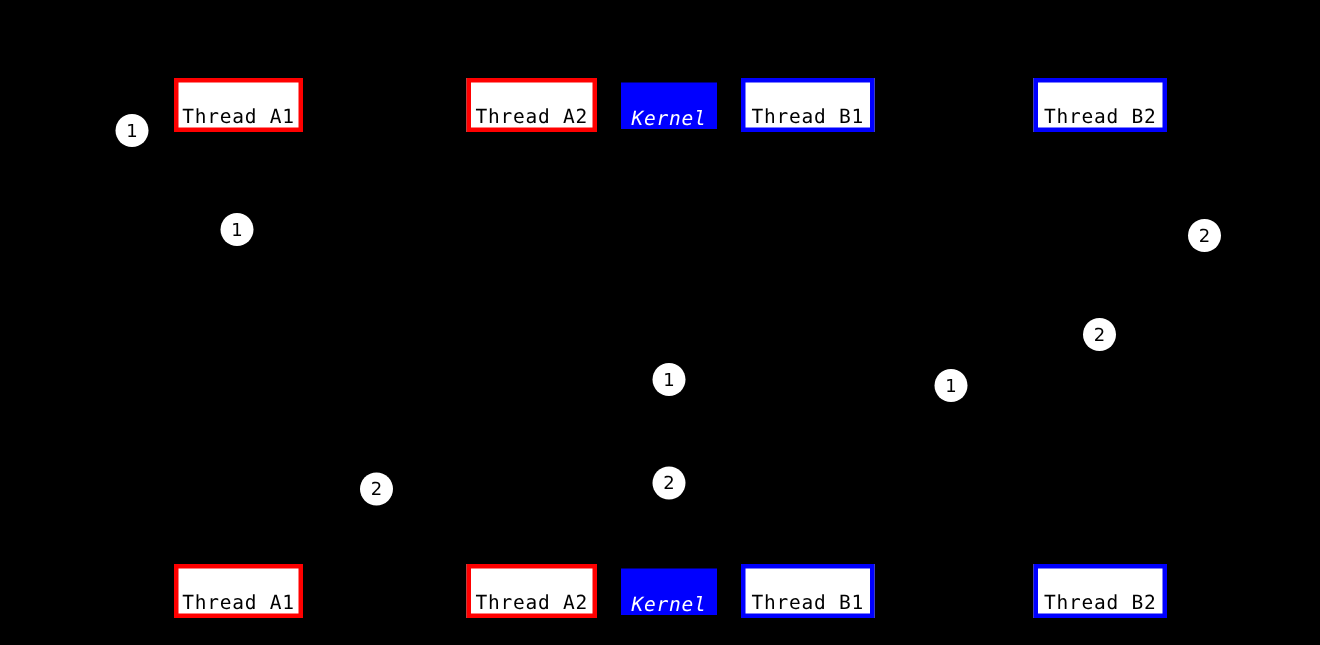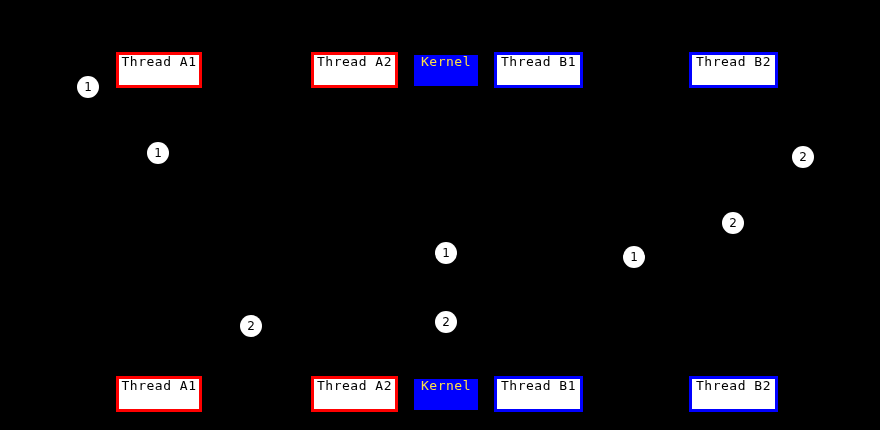--- a/index.html
+++ b/index.html
@@ -12,36 +12,36 @@
     width: 880px;
     height: 430px;
     background: #000000;
     overflow: hidden;
     font-family: "DejaVu Sans Mono", "Liberation Mono", monospace;
   }
   .node-box {
     position: absolute;
     box-sizing: border-box;
     display: flex;
-    align-items: flex-start;
+    align-items: flex-end;
     justify-content: center;
     white-space: nowrap;
     line-height: 1;
   }
   .node-box .node-label {
     font-size: 13px;
     letter-spacing: 0.5px;
   }
   .node-outline {
     background: #ffffff;
     border-width: 3px;
     border-style: solid;
   }
   .node-outline .node-label { color: #000000; }
-  .node-filled .node-label { color: #fde047; }
+  .node-filled .node-label { color: #ffffff; font-style: italic; }
 
   .lifeline {
     position: absolute;
     width: 1px;
     background: #000000;
   }
   .msg-line {
     position: absolute;
     height: 1px;
     background: #000000;

